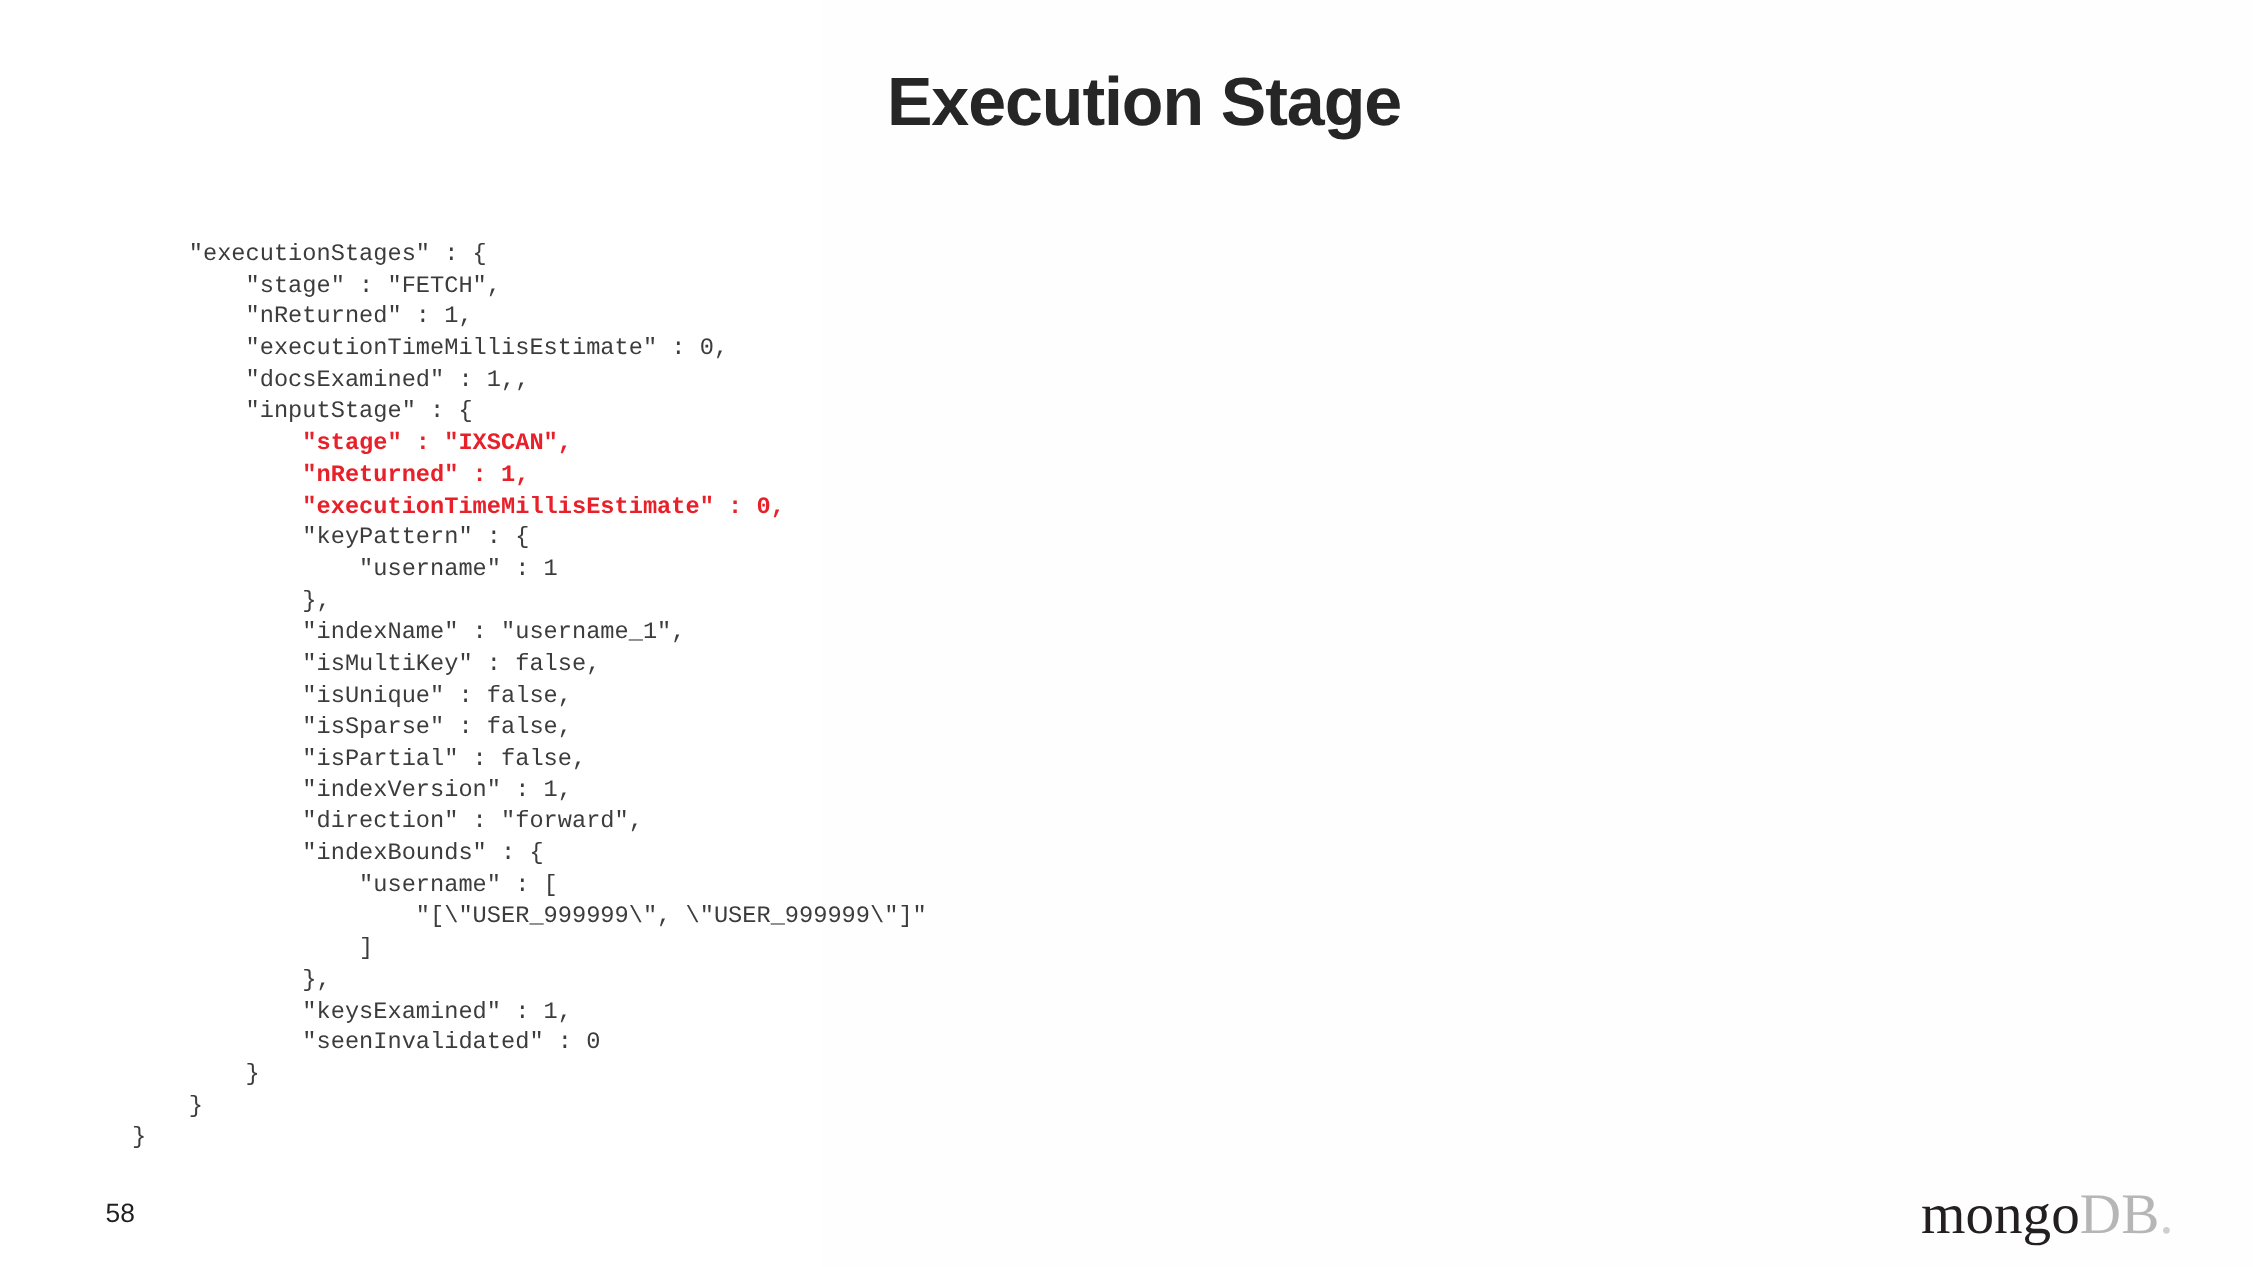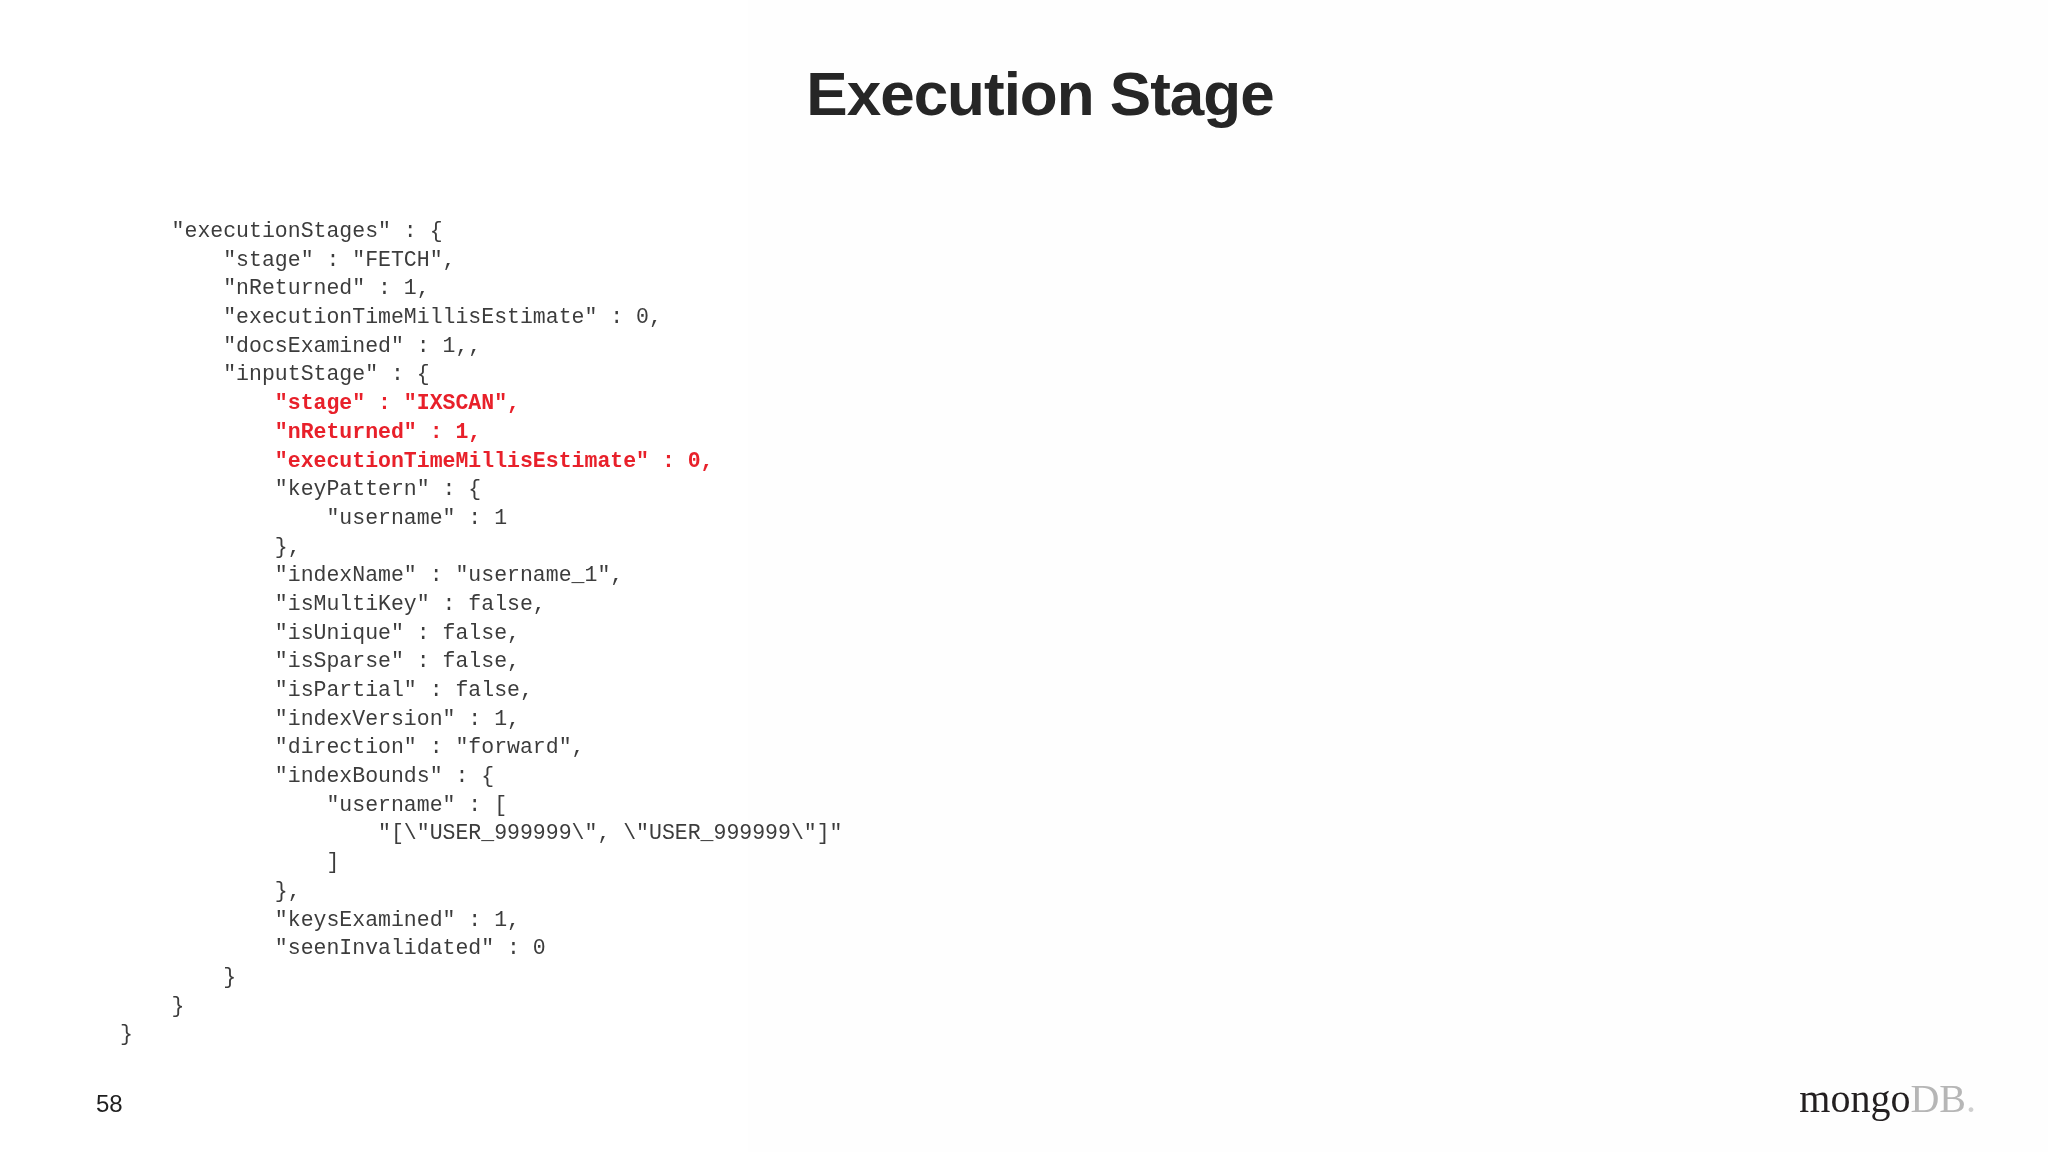--- a/index.html
+++ b/index.html
@@ -70,21 +70,21 @@
     font-family: "Liberation Sans", sans-serif;
     font-size: 24px;
     color: #1f1f1f;
   }
 
   .logo {
     position: absolute;
     right: 72px;
     top: 1079px;
     font-family: "Liberation Serif", serif;
-    font-size: 40px;
+    font-size: 52px;
     line-height: 1;
     white-space: nowrap;
   }
   .logo .logo-mongo { color: #231f20; }
   .logo .logo-db { color: #b6b6b6; }
   .logo .logo-dot { color: #cfcfcf; }
 </style>
 </head>
 <body>
 

